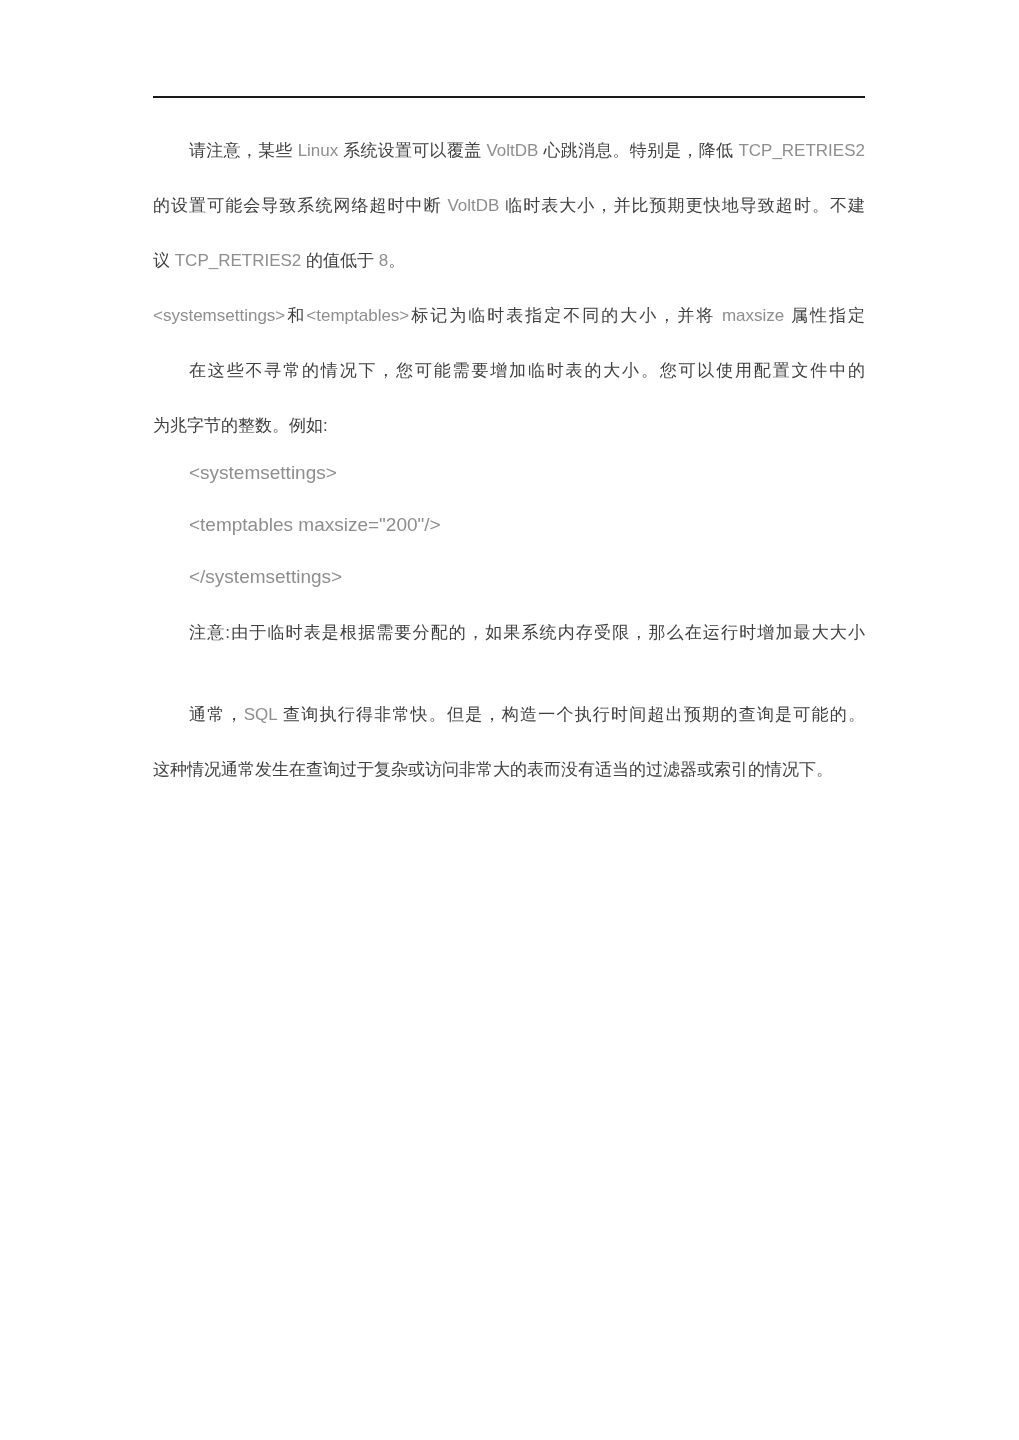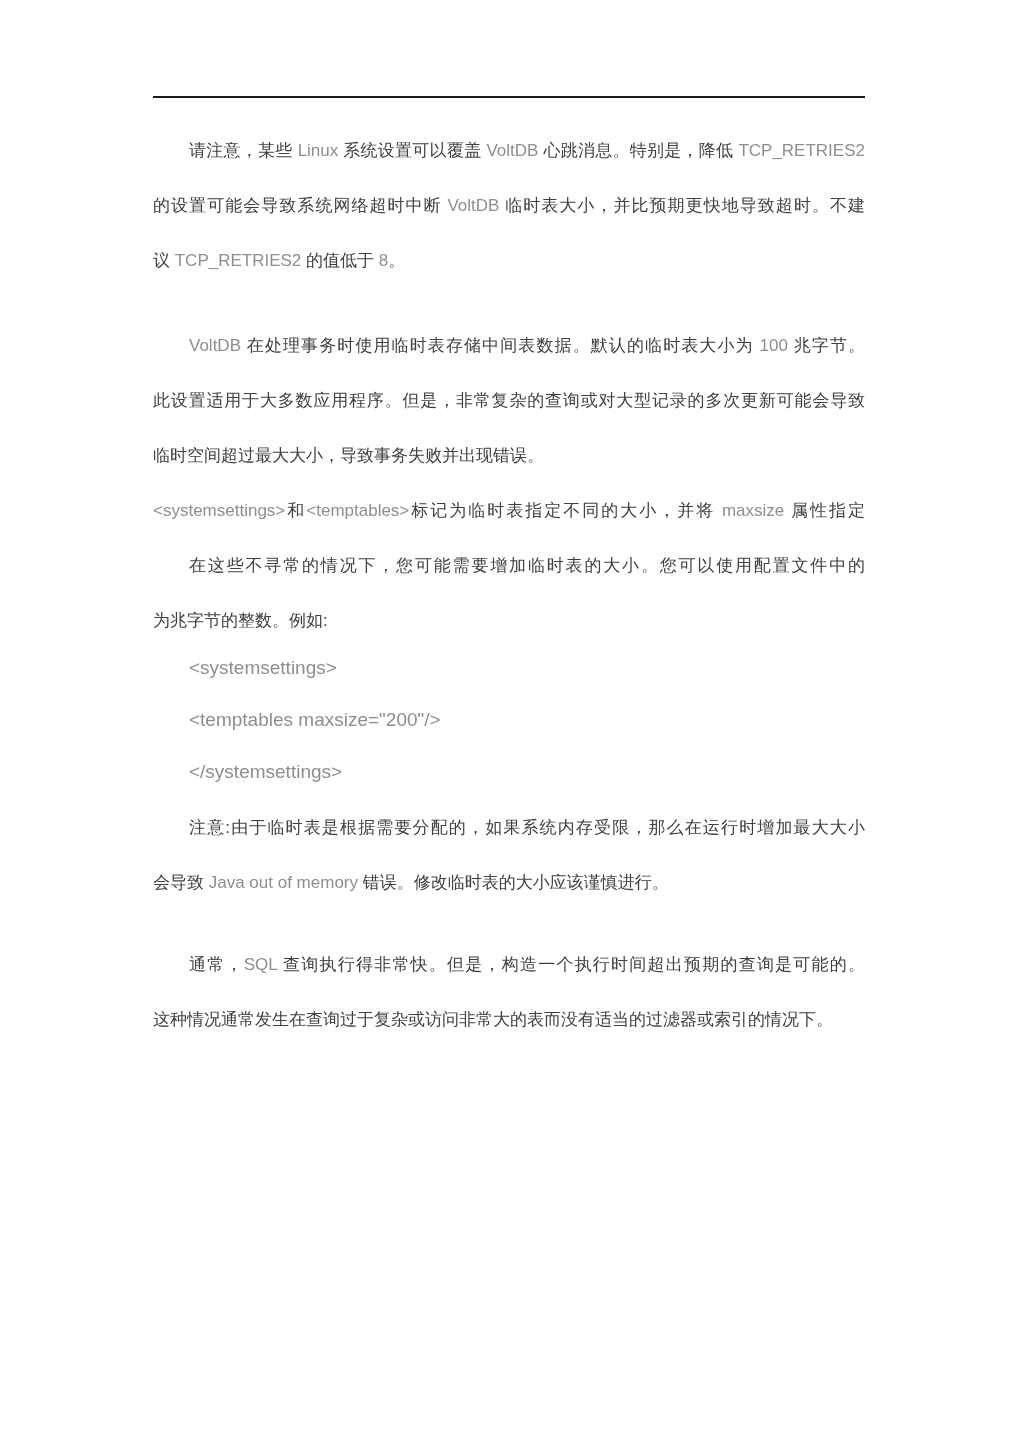--- a/index.html
+++ b/index.html
@@ -79,41 +79,35 @@
 
     <hr class="top-rule">
 
     <div class="para p1">
       <div class="line justify indent"><span class="r-cn">请注意，某些 </span><span class="r-en">Linux </span><span class="r-cn">系统设置可以覆盖 </span><span class="r-en">VoltDB </span><span class="r-cn">心跳消息。特别是，降低 </span><span class="r-en">TCP_RETRIES2</span></div>
       <div class="line justify"><span class="r-cn">的设置可能会导致系统网络超时中断 </span><span class="r-en">VoltDB </span><span class="r-cn">临时表大小，并比预期更快地导致超时。不建</span></div>
       <div class="line"><span class="r-cn">议 </span><span class="r-en">TCP_RETRIES2 </span><span class="r-cn">的值低于 </span><span class="r-en">8</span><span class="r-cn">。</span></div>
     </div>
 
 
-    <div class="para p2">
-      <div class="line justify indent"><span class="r-en">VoltDB </span><span class="r-cn">在处理事务时使用临时表存储中间表数据。默认的临时表大小为 </span><span class="r-en">100 </span><span class="r-cn">兆字节。</span></div>
-      <div class="line justify"><span class="r-cn">此设置适用于大多数应用程序。但是，非常复杂的查询或对大型记录的多次更新可能会导致</span></div>
-      <div class="line"><span class="r-cn">临时空间超过最大大小，导致事务失败并出现错误。</span></div>
-    </div>
 
     <div class="para p3">
       <div class="line justify"><span class="r-en">&lt;systemsettings&gt;</span><span class="r-cn">和</span><span class="r-en">&lt;temptables&gt;</span><span class="r-cn">标记为临时表指定不同的大小，并将 </span><span class="r-en">maxsize </span><span class="r-cn">属性指定</span></div>
       <div class="line justify indent"><span class="r-cn">在这些不寻常的情况下，您可能需要增加临时表的大小。您可以使用配置文件中的</span></div>
       <div class="line"><span class="r-cn">为兆字节的整数。例如:</span></div>
     </div>
 
     <div class="code-block">
       <div class="code-line">&lt;systemsettings&gt;</div>
       <div class="code-line">&lt;temptables maxsize="200"/&gt;</div>
       <div class="code-line">&lt;/systemsettings&gt;</div>
     </div>
 
     <div class="para note">
       <div class="line justify indent"><span class="r-cn">注意:由于临时表是根据需要分配的，如果系统内存受限，那么在运行时增加最大大小</span></div>
-      <div class="line"><span class="r-cn">会导致 </span><span class="r-en">Java out of memory </span><span class="r-cn">错误。修改临时表的大小应该谨慎进行。</span></div>
     </div>
 
 
     <div class="para p4">
       <div class="line justify indent"><span class="r-cn">通常，</span><span class="r-en">SQL </span><span class="r-cn">查询执行得非常快。但是，构造一个执行时间超出预期的查询是可能的。</span></div>
       <div class="line"><span class="r-cn">这种情况通常发生在查询过于复杂或访问非常大的表而没有适当的过滤器或索引的情况下。</span></div>
     </div>
 
   </div>
 </div>

